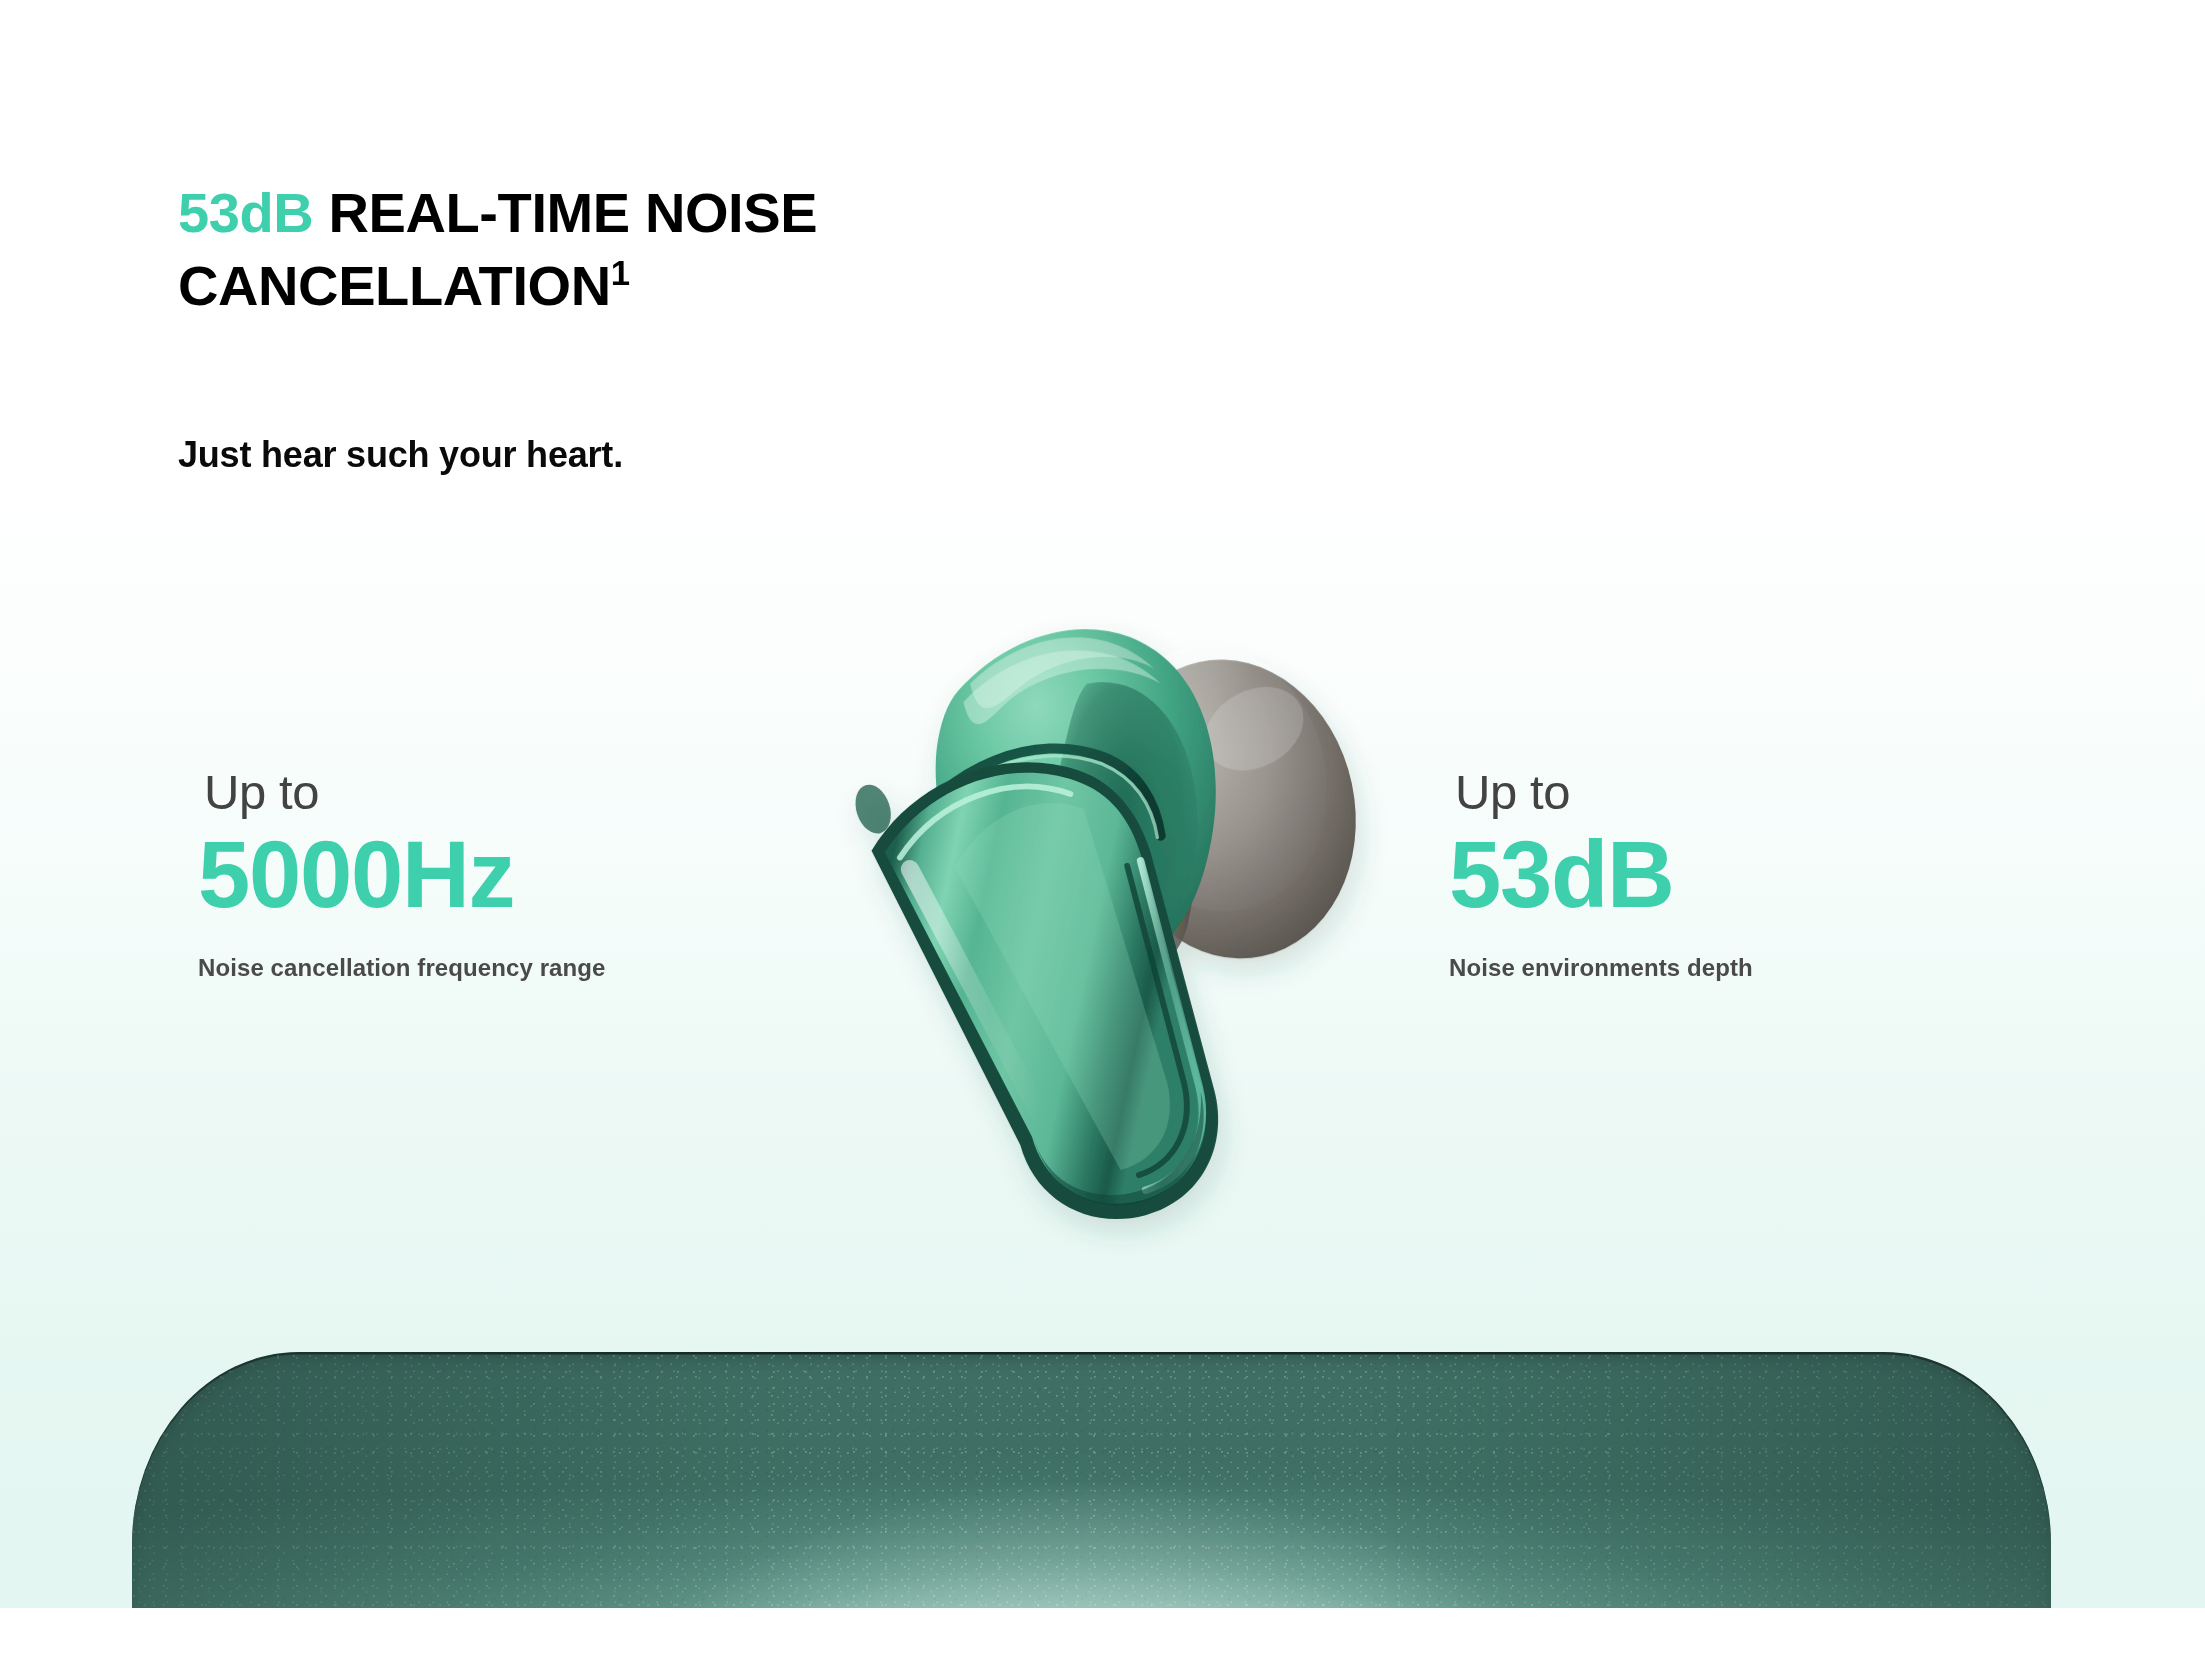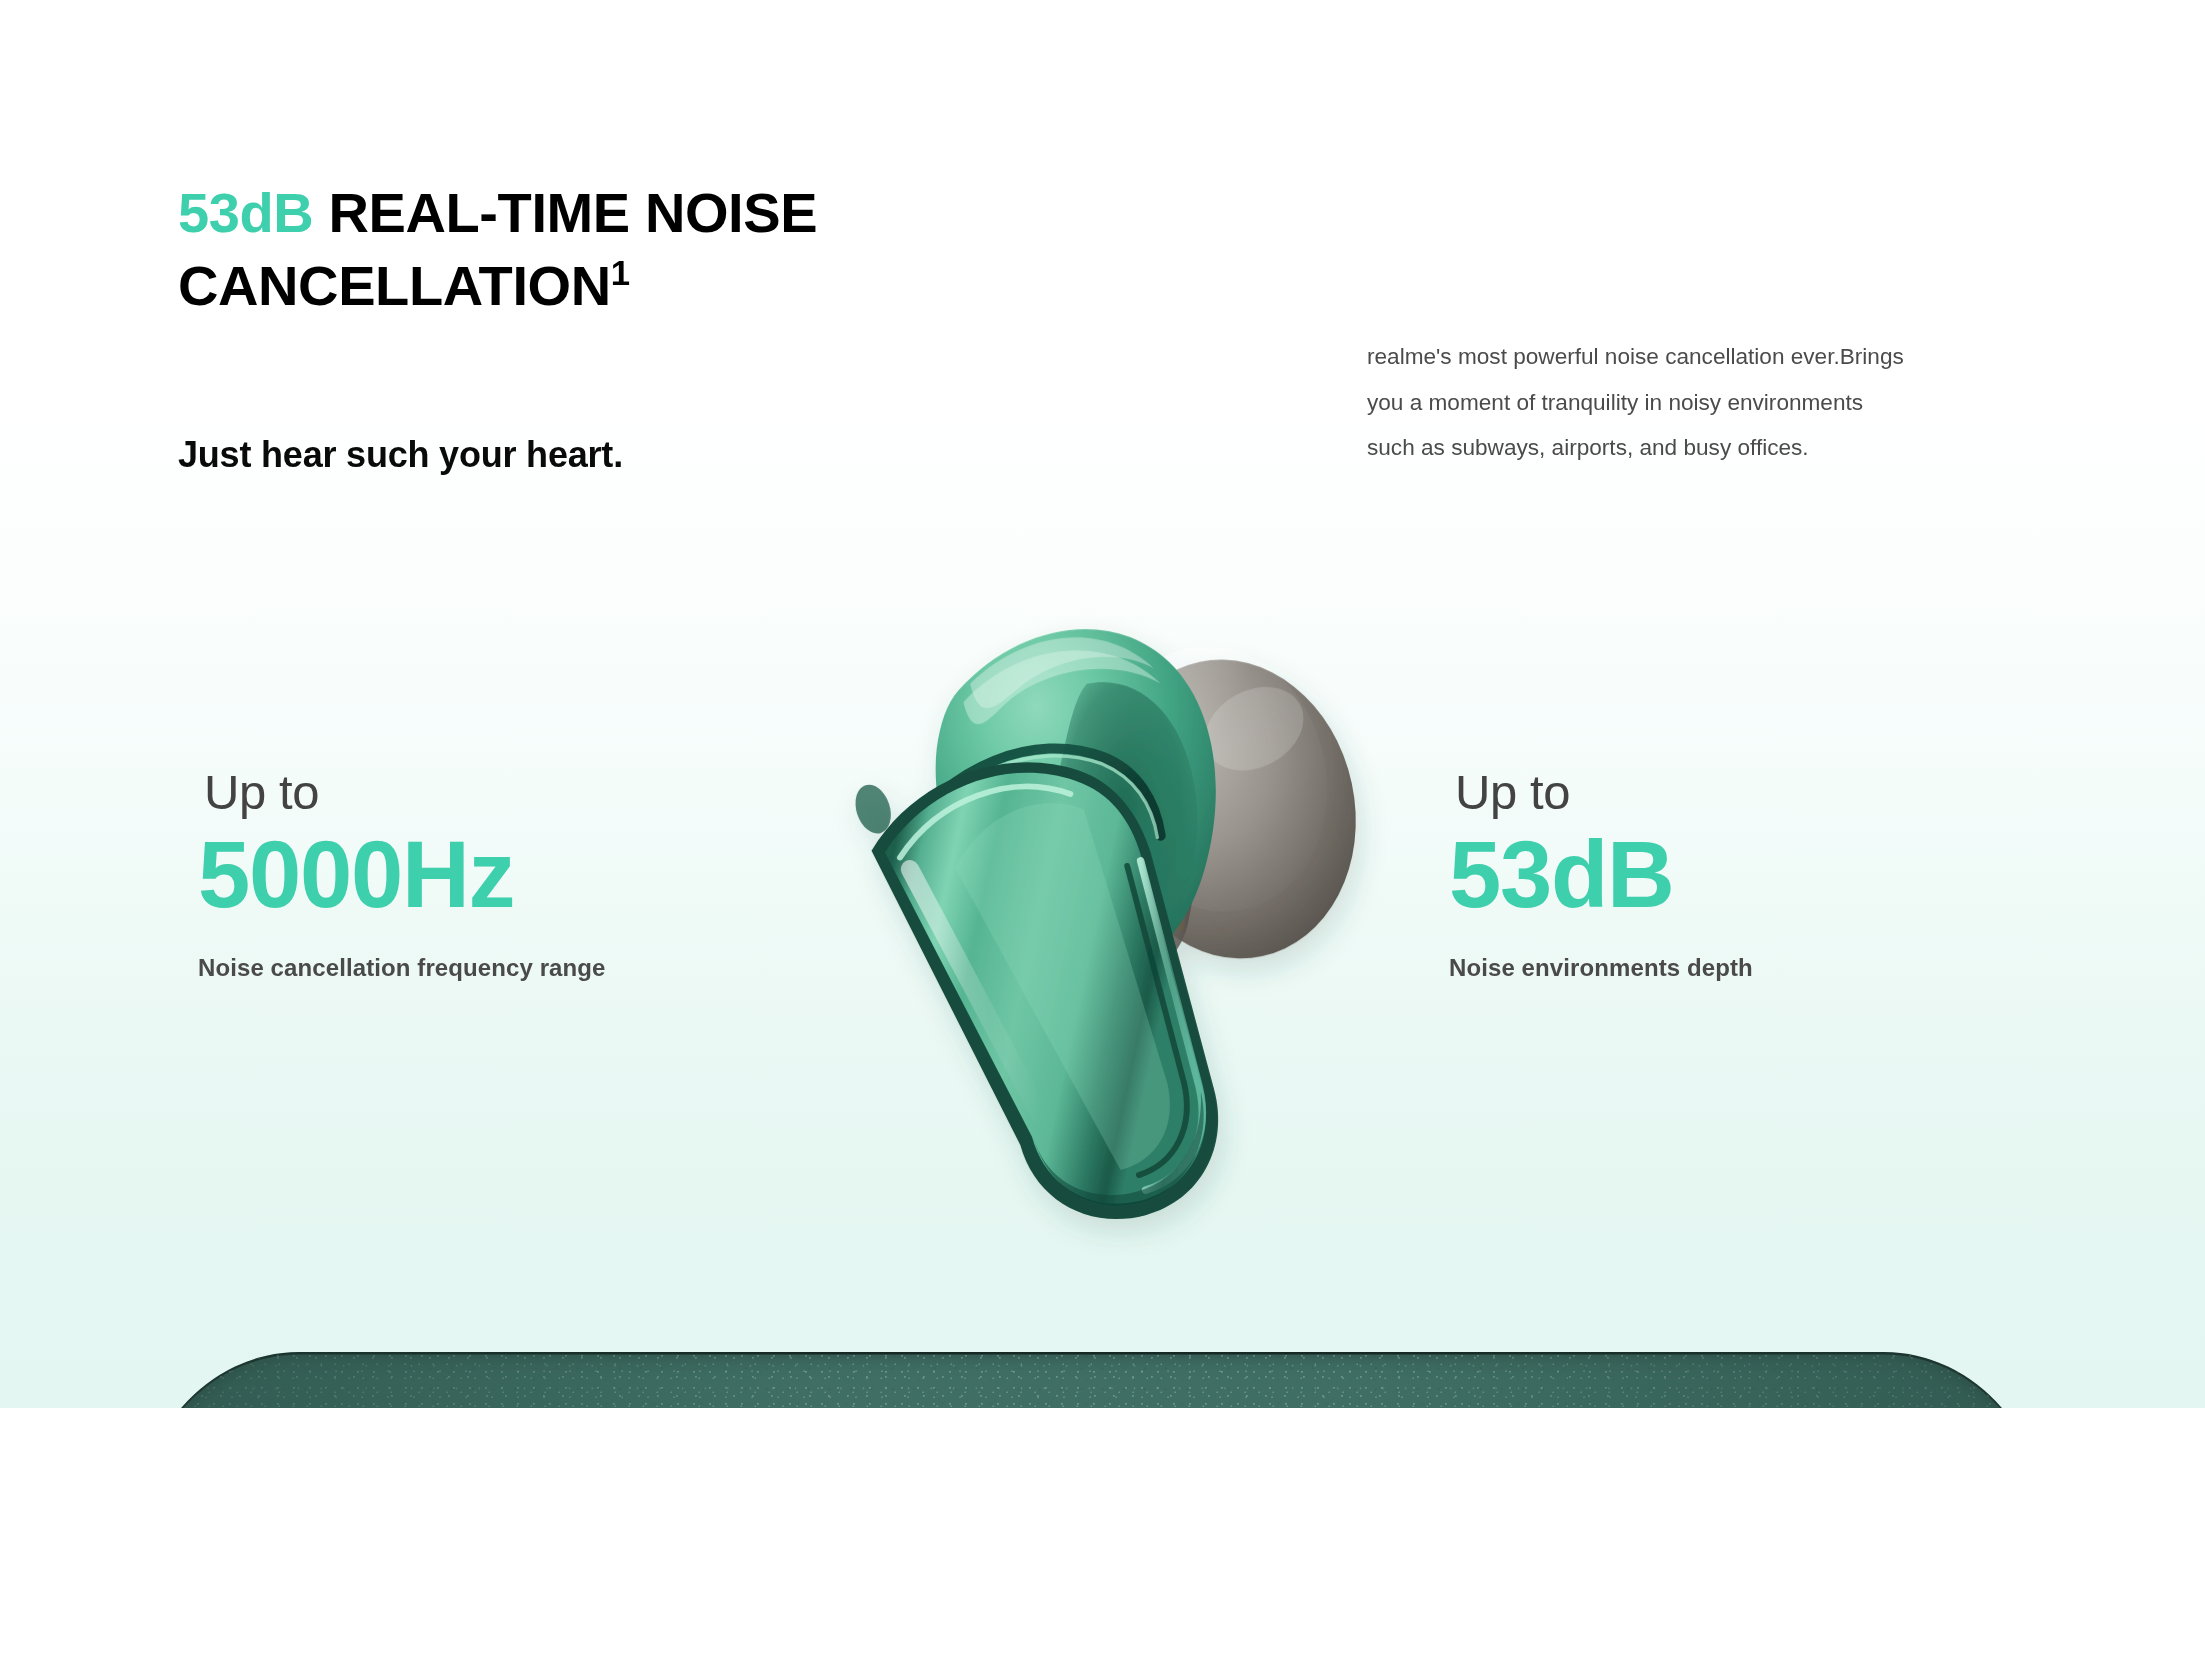--- a/index.html
+++ b/index.html
@@ -5,21 +5,21 @@
   * { margin:0; padding:0; box-sizing:border-box; }
 
   html, body {
     width:2205px; height:1672px;
     font-family:"Liberation Sans", sans-serif;
     overflow:hidden;
   }
 
   #page {
     position:relative;
-    width:2205px; height:1408px;
+    width:2205px; height:1608px;
     background:
       linear-gradient(to bottom,
         #ffffff 0%,
         #ffffff 28%,
         #fbfefd 42%,
         #f4fcfa 56%,
         #ecf9f5 70%,
         #e6f7f2 84%,
         #e3f6f1 100%);
     overflow:hidden;
@@ -171,25 +171,20 @@
 
 <div id="page">
 
   <div id="header-block">
     <div class="h1"><span class="h1-accent">53dB</span><span> REAL-TIME NOISE</span></div>
     <div class="h1"><span>CANCELLATION</span><span class="h1-sup">1</span></div>
   </div>
 
   <div id="subtitle">Just hear such your heart.</div>
 
-  <div id="intro-paragraph">
-    <p>realme's most powerful noise cancellation ever.Brings</p>
-    <p>you a moment of tranquility in noisy environments</p>
-    <p>such as subways, airports, and busy offices.</p>
-  </div>
 
   <div class="stat" id="stat-left">
     <div class="stat-label">Up to</div>
     <div class="stat-value">5000Hz</div>
     <div class="stat-caption">Noise cancellation frequency range</div>
   </div>
 
   <div class="stat" id="stat-right">
     <div class="stat-label">Up to</div>
     <div class="stat-value">53dB</div>

